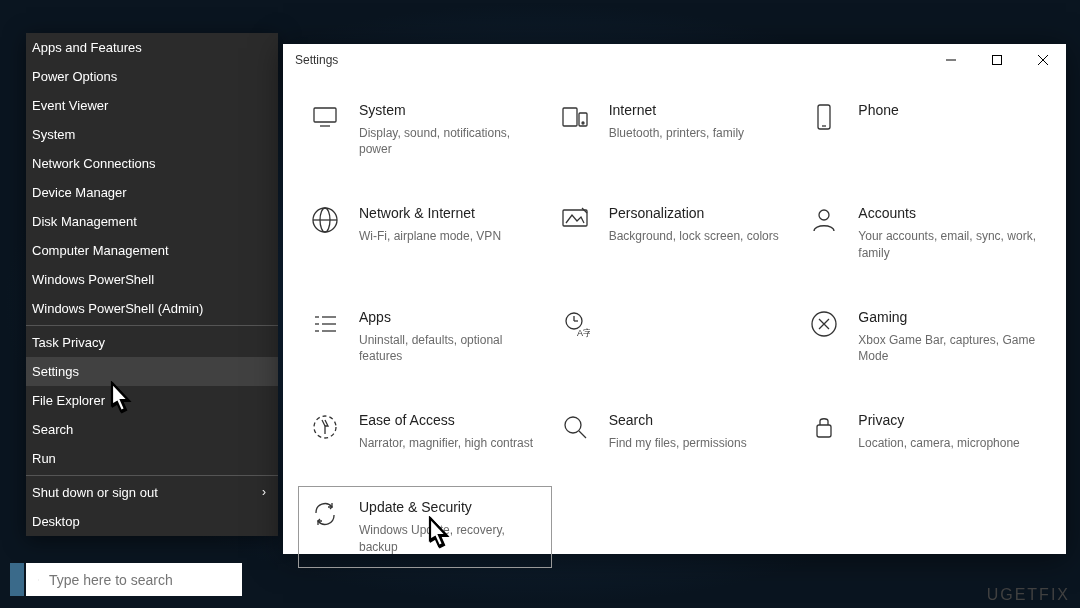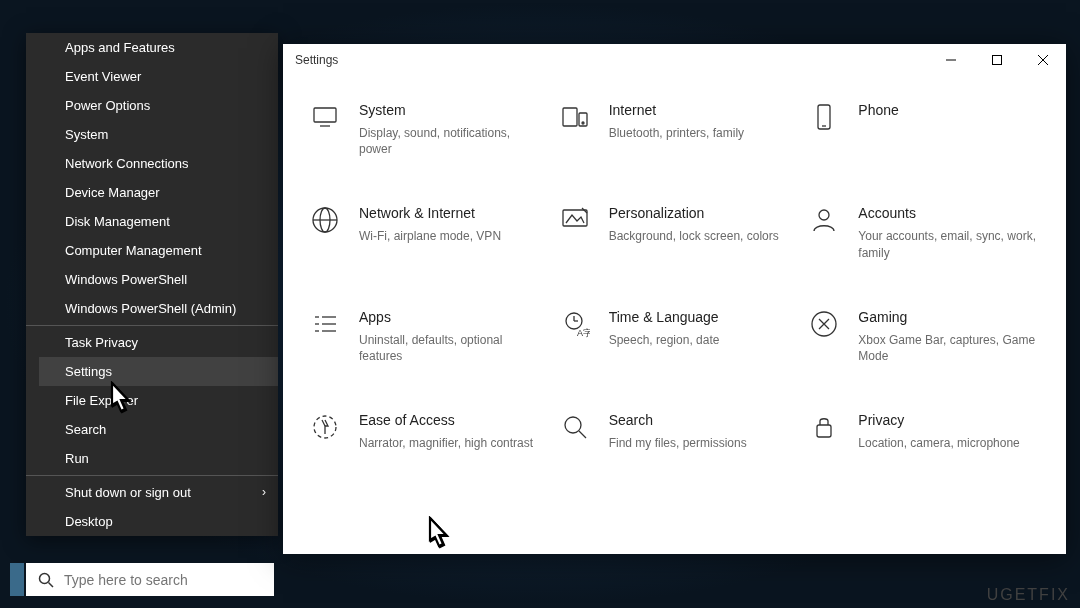--- a/index.html
+++ b/index.html
@@ -1,28 +1,28 @@
 <!DOCTYPE html>
 <html><head>
 <meta charset="utf-8">
 <style>
 * { margin: 0; padding: 0; box-sizing: border-box; font-family: "Segoe UI", Arial, sans-serif; }
 body { width: 1080px; height: 608px; background: radial-gradient(ellipse at center, #1a3a5c 0%, #0a1520 70%); position: relative; overflow: hidden; }
 .watermark { position: absolute; bottom: 4px; right: 10px; color: #404040; font-size: 16px; letter-spacing: 2px; }
 
 
 .ctx-menu { position: absolute; left: 26px; top: 33px; width: 252px; background: #2b2b2b; color: #fff; font-size: 13px; box-shadow: 0 4px 20px rgba(0,0,0,0.5); }
-.ctx-item { padding: 7px 26px; cursor: pointer; margin-left: 13px; }
+.ctx-item { padding: 7px 6px; cursor: pointer; }
 .ctx-item:hover, .ctx-item.hover { background: #414141; }
 .ctx-sep { height: 1px; background: #555; margin: 2px 0; }
 .ctx-sub { position: relative; }
 .ctx-sub .chev { position: absolute; right: 12px; top: 7px; font-size: 12px; }
 
 
-.search-bar { position: absolute; left: 26px; top: 563px; width: 248px; height: 33px; background: #fff; display: flex; align-items: center; padding: 0 12px; }
+.search-bar { position: absolute; left: 26px; top: 563px; width: 216px; height: 33px; background: #fff; display: flex; align-items: center; padding: 0 12px; }
 .search-bar .mag { width: 16px; height: 16px; margin-right: 10px; }
 .search-bar input { border: none; outline: none; font-size: 14px; color: #666; flex: 1; }
 
 
 .start-stub { position: absolute; left: 10px; top: 563px; width: 14px; height: 33px; background: #3a6a8a; }
 
 
 .settings { position: absolute; left: 283px; top: 44px; width: 783px; height: 510px; background: #fff; box-shadow: 0 4px 30px rgba(0,0,0,0.5); }
 .titlebar { height: 32px; display: flex; align-items: center; padding-left: 12px; font-size: 12px; color: #333; }
 .win-controls { position: absolute; top: 0; right: 0; display: flex; }
@@ -42,22 +42,22 @@
 .cursor { position: absolute; pointer-events: none; }
 .cursor svg { filter: drop-shadow(1px 1px 0 #000); }
 </style>
 </head>
 <body>
 
 <div class="start-stub"></div>
 
 <div class="ctx-menu" id="ctx-menu">
     <div class="ctx-item">Apps and Features</div>
+    <div class="ctx-item">Power Options</div>
     <div class="ctx-item">Event Viewer</div>
-    <div class="ctx-item">Power Options</div>
     <div class="ctx-item">System</div>
     <div class="ctx-item">Network Connections</div>
     <div class="ctx-item">Device Manager</div>
     <div class="ctx-item">Disk Management</div>
     <div class="ctx-item">Computer Management</div>
     <div class="ctx-item">Windows PowerShell</div>
     <div class="ctx-item">Windows PowerShell (Admin)</div>
     <div class="ctx-sep"></div>
     <div class="ctx-item">Task Privacy</div>
     <div class="ctx-item hover">Settings</div>
@@ -192,24 +192,20 @@
       </div>
       <div class="cat">
         <div class="cat-icon">
           <svg viewBox="0 0 30 30">
             <circle cx="14" cy="12" r="8"></circle>
             <line x1="14" y1="12" x2="14" y2="7"></line>
             <line x1="14" y1="12" x2="18" y2="12"></line>
             <text x="17" y="27" font-size="9" stroke="none" fill="#333">A字</text>
           </svg>
         </div>
-  <div class="cat-txt">
-    <div class="cat-title">Time &amp; Language</div>
-    <div class="cat-desc">Speech, region, date</div>
-  </div>
       </div>
       <div class="cat">
         <div class="cat-icon">
           <svg viewBox="0 0 30 30">
             <circle cx="15" cy="15" r="12"></circle>
             <path d="M10 10 L20 20 M20 10 L10 20"></path>
           </svg>
         </div>
   <div class="cat-txt">
     <div class="cat-title">Gaming</div>
@@ -244,20 +240,32 @@
       <div class="cat">
         <div class="cat-icon">
           <svg viewBox="0 0 30 30">
             <rect x="8" y="13" width="14" height="12" rx="2"></rect>
             <path d="M11 13 L11 9 C11 6 19 6 19 9 L19 13"></path>
           </svg>
         </div>
   <div class="cat-txt">
     <div class="cat-title">Privacy</div>
     <div class="cat-desc">Location, camera, microphone</div>
+  </div>
+      </div>
+      <div class="cat sel">
+        <div class="cat-icon">
+          <svg viewBox="0 0 30 30">
+            <path d="M6 14 A9 9 0 0 1 22 8 L20 10 M24 16 A9 9 0 0 1 8 22 L10 20"></path>
+            <path d="M22 4 L22 8 L18 8 M8 26 L8 22 L12 22"></path>
+          </svg>
+        </div>
+  <div class="cat-txt">
+    <div class="cat-title">Update &amp; Security</div>
+    <div class="cat-desc">Windows Update, recovery, backup</div>
   </div>
       </div>
     </div>
 </div>
 
 <div class="cursor" style="left:104px; top:381px;">
   <svg width="36" height="44" viewBox="0 0 36 44">
       <path d="M8 2 L8 24 L13 21 L17 30 L21 28 L17 19 L24 19 Z" fill="#fff" stroke="#000" stroke-width="2.2"></path>
     </svg>
 </div>

